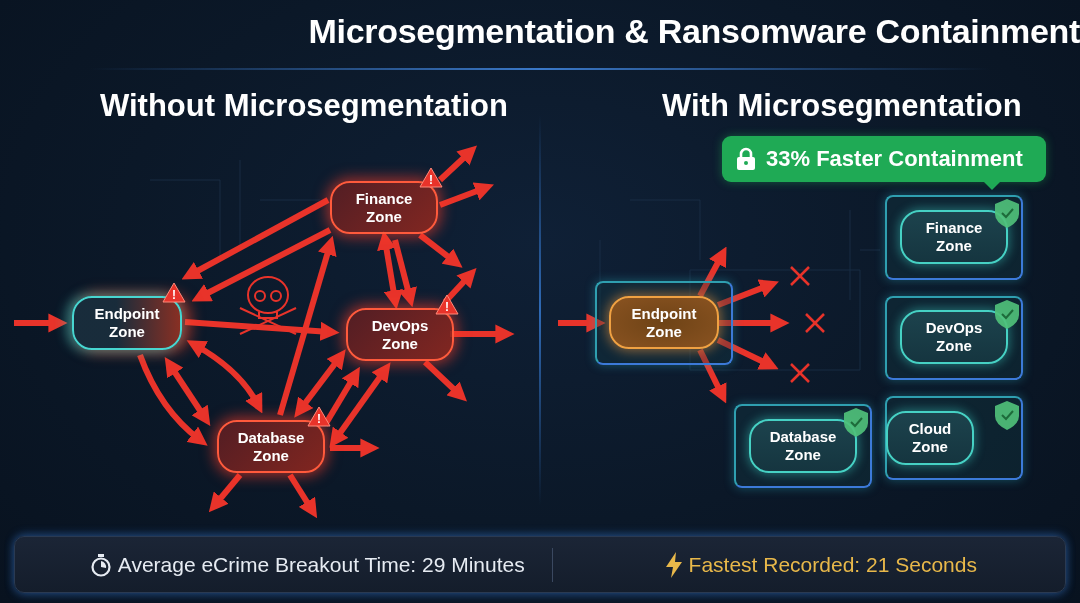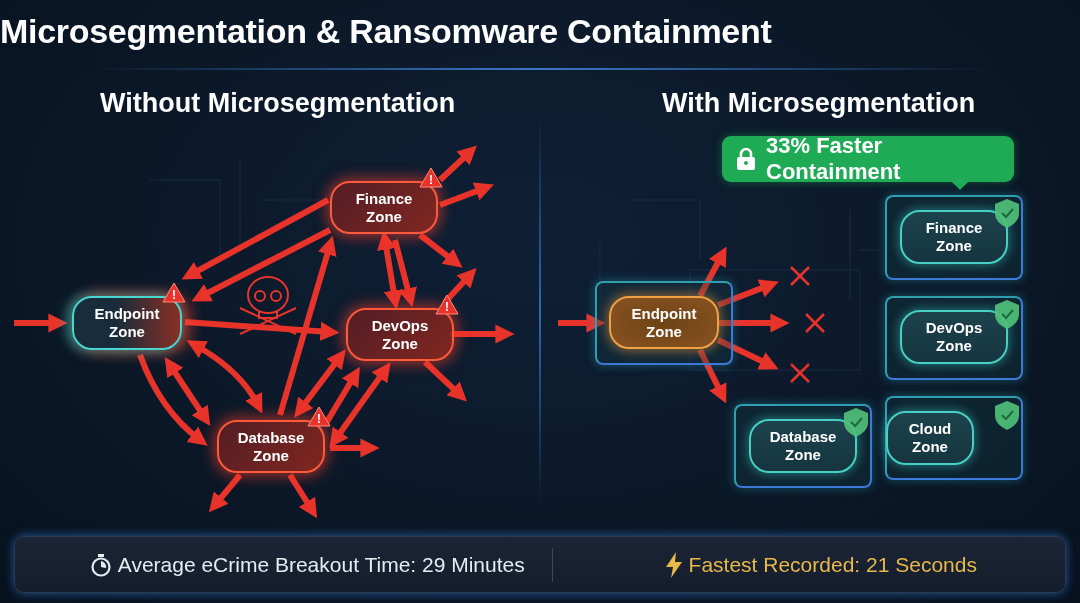--- a/index.html
+++ b/index.html
@@ -4,29 +4,29 @@
 <style>
   * { box-sizing: border-box; margin: 0; padding: 0; }
   html, body { width: 1080px; height: 603px; overflow: hidden; }
   body {
     background: radial-gradient(ellipse at 50% 40%, #0f2036 0%, #0b1828 55%, #08121f 100%);
     font-family: "Liberation Sans", "DejaVu Sans", sans-serif;
     color: #fff;
     position: relative;
   }
   .title {
-    position: absolute; left: 0; top: 12px; width: 1080px; text-align: left;
+    position: absolute; left: 0; top: 12px; width: 1080px; text-align: right;
     font-size: 34px; font-weight: bold; letter-spacing: -0.3px;
   }
   .title-rule {
     position: absolute; left: 90px; top: 68px; width: 900px; height: 2px;
     background: linear-gradient(90deg, rgba(40,110,200,0) 0%, #3a78c8 50%, rgba(40,110,200,0) 100%);
   }
   .sub {
-    position: absolute; top: 88px; font-size: 27px; font-weight: bold;
+    position: absolute; top: 88px; font-size: 31px; font-weight: bold;
   }
   .divider {
     position: absolute; left: 539px; top: 115px; width: 2px; height: 390px;
     background: linear-gradient(180deg, rgba(50,110,200,0) 0%, #2f6ab5 50%, rgba(50,110,200,0) 100%);
   }
   svg.diagram { position: absolute; left: 0; top: 0; }
   .zone {
     position: absolute; display: flex; align-items: center; justify-content: center;
     text-align: center; font-weight: bold; font-size: 15px; line-height: 18px;
     border-radius: 20px; color: #fff;
@@ -51,21 +51,21 @@
     background: rgba(20,60,70,0.35);
     box-shadow: 0 0 10px 1px rgba(40,170,190,0.35);
   }
   .outer-teal.blue-edge { border-right-color: #3c7ad8; border-bottom-color: #3c7ad8; }
   .zone.teal {
     border: 2px solid #46d1c4;
     background: linear-gradient(180deg, rgba(30,70,80,0.9), rgba(22,55,65,0.9));
     box-shadow: 0 0 10px 2px rgba(60,210,200,0.4);
   }
   .badge {
-    position: absolute; left: 722px; top: 136px; width: 292px; height: 46px;
+    position: absolute; left: 722px; top: 136px; width: 324px; height: 46px;
     background: #1faa55; border-radius: 9px;
     display: flex; align-items: center; padding-left: 14px;
     font-size: 22px; font-weight: bold;
     box-shadow: 0 0 10px rgba(30,170,85,0.45);
   }
   .badge::after {
     content: ""; position: absolute; right: 46px; bottom: -8px;
     border-left: 8px solid transparent; border-right: 8px solid transparent;
     border-top: 8px solid #1faa55;
   }

